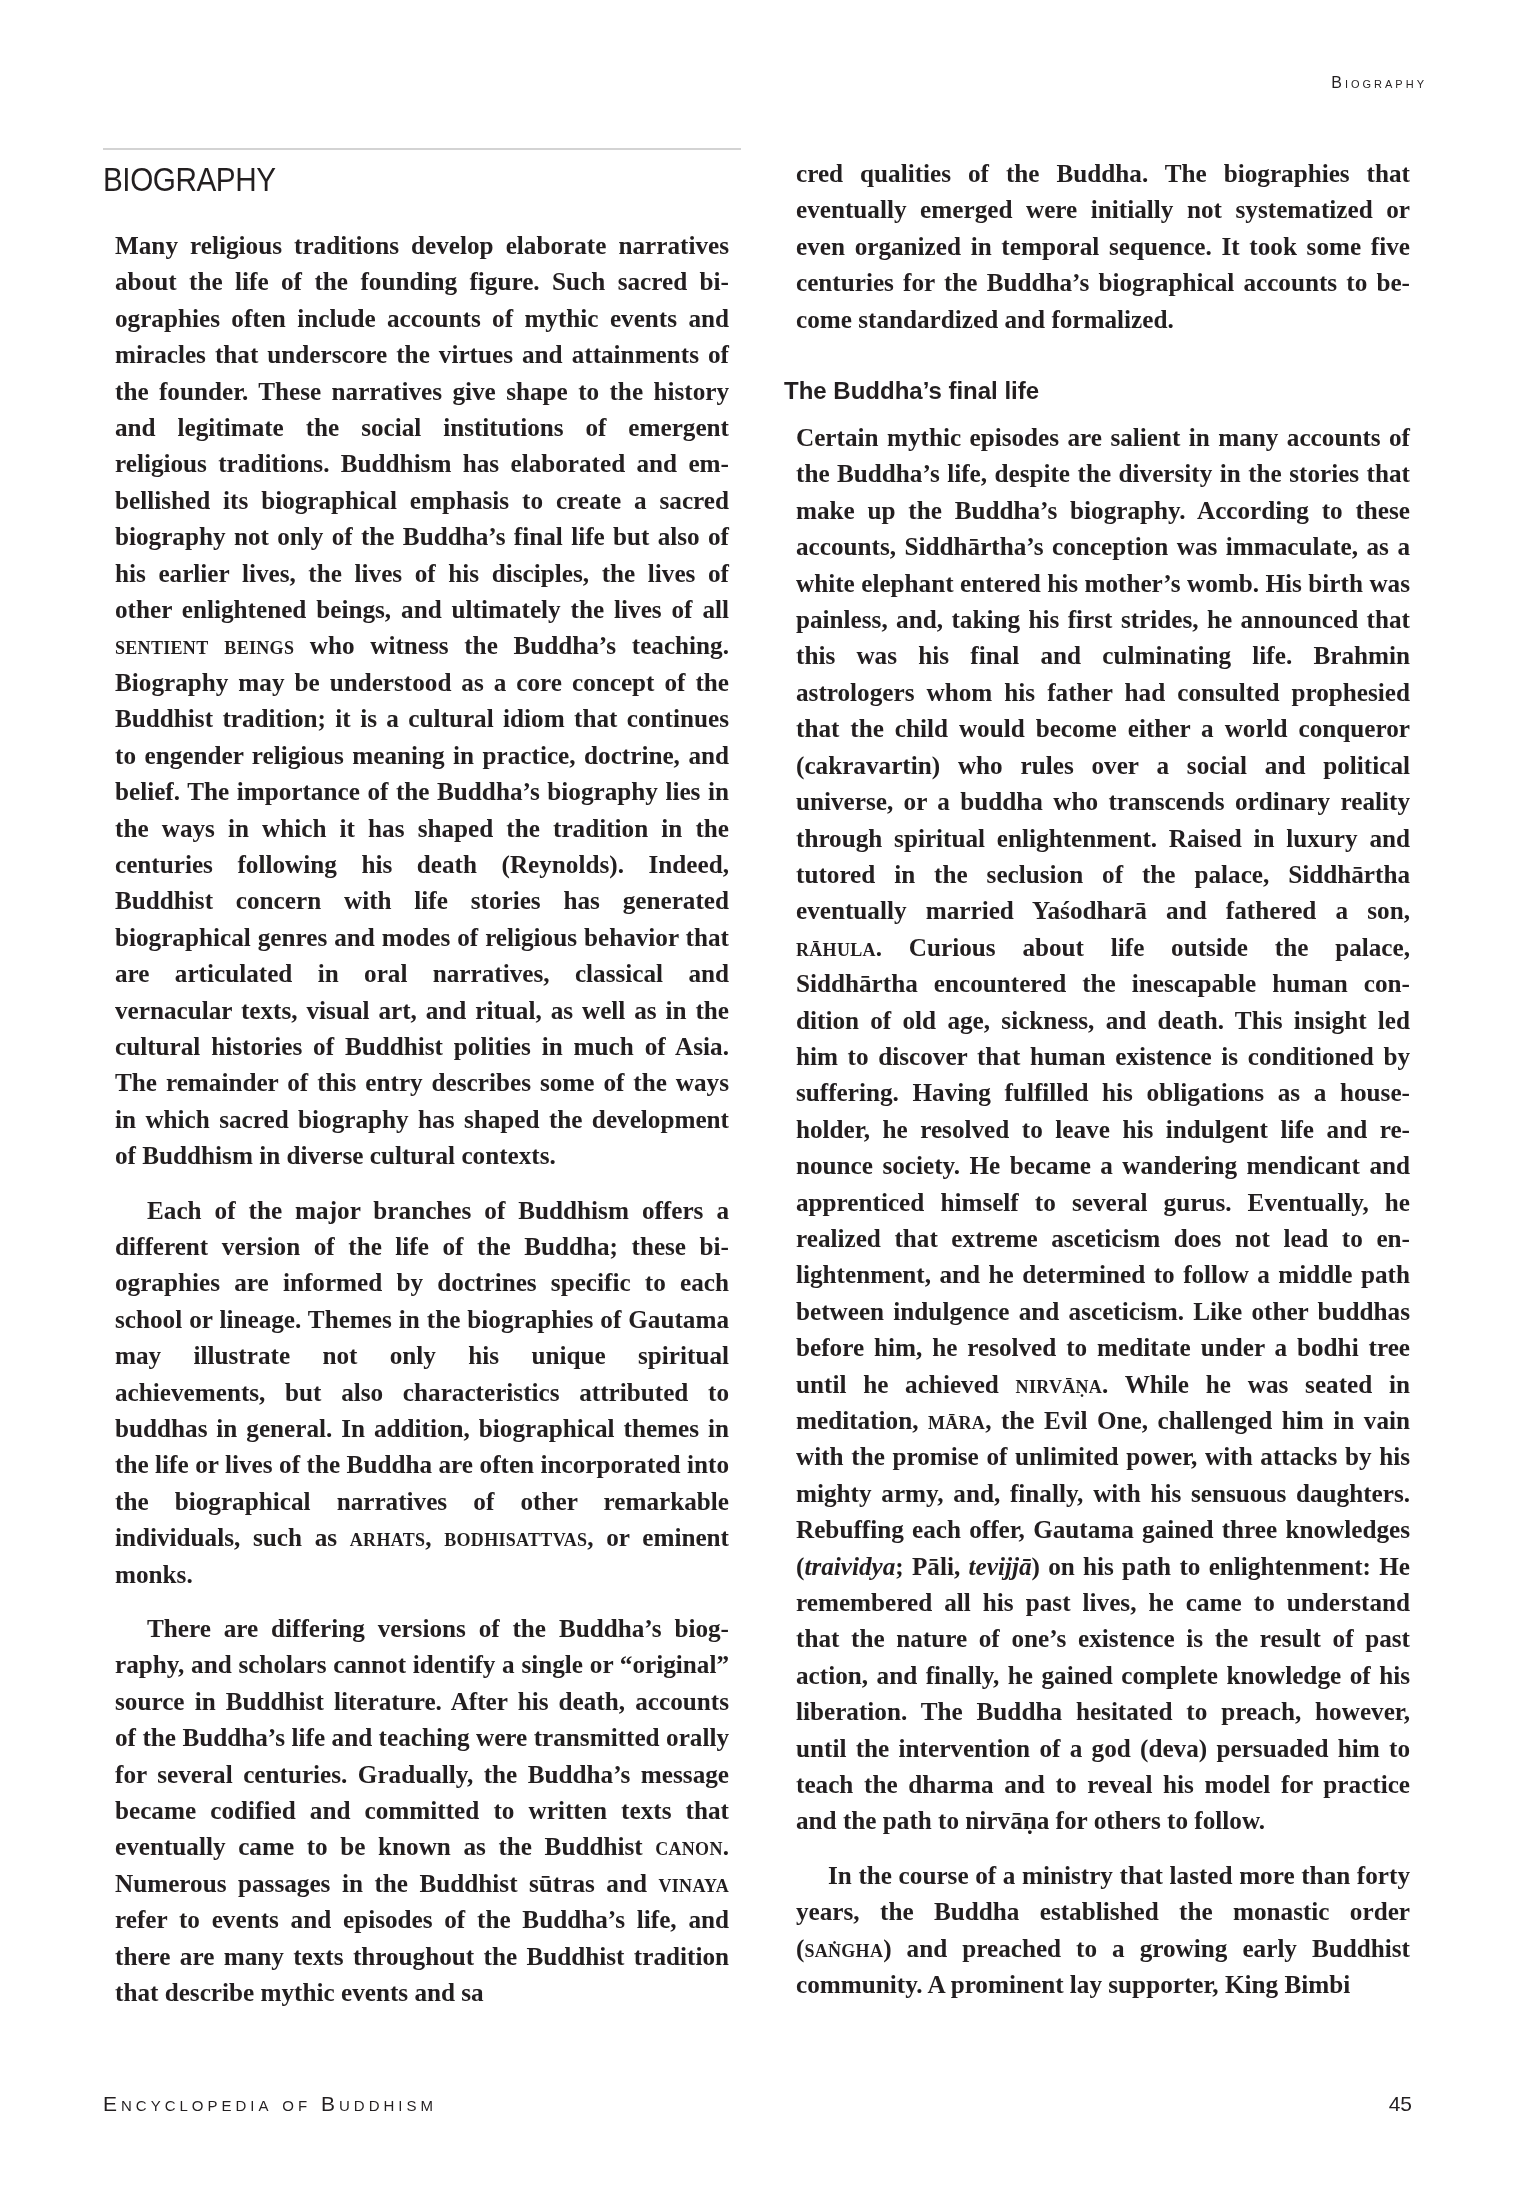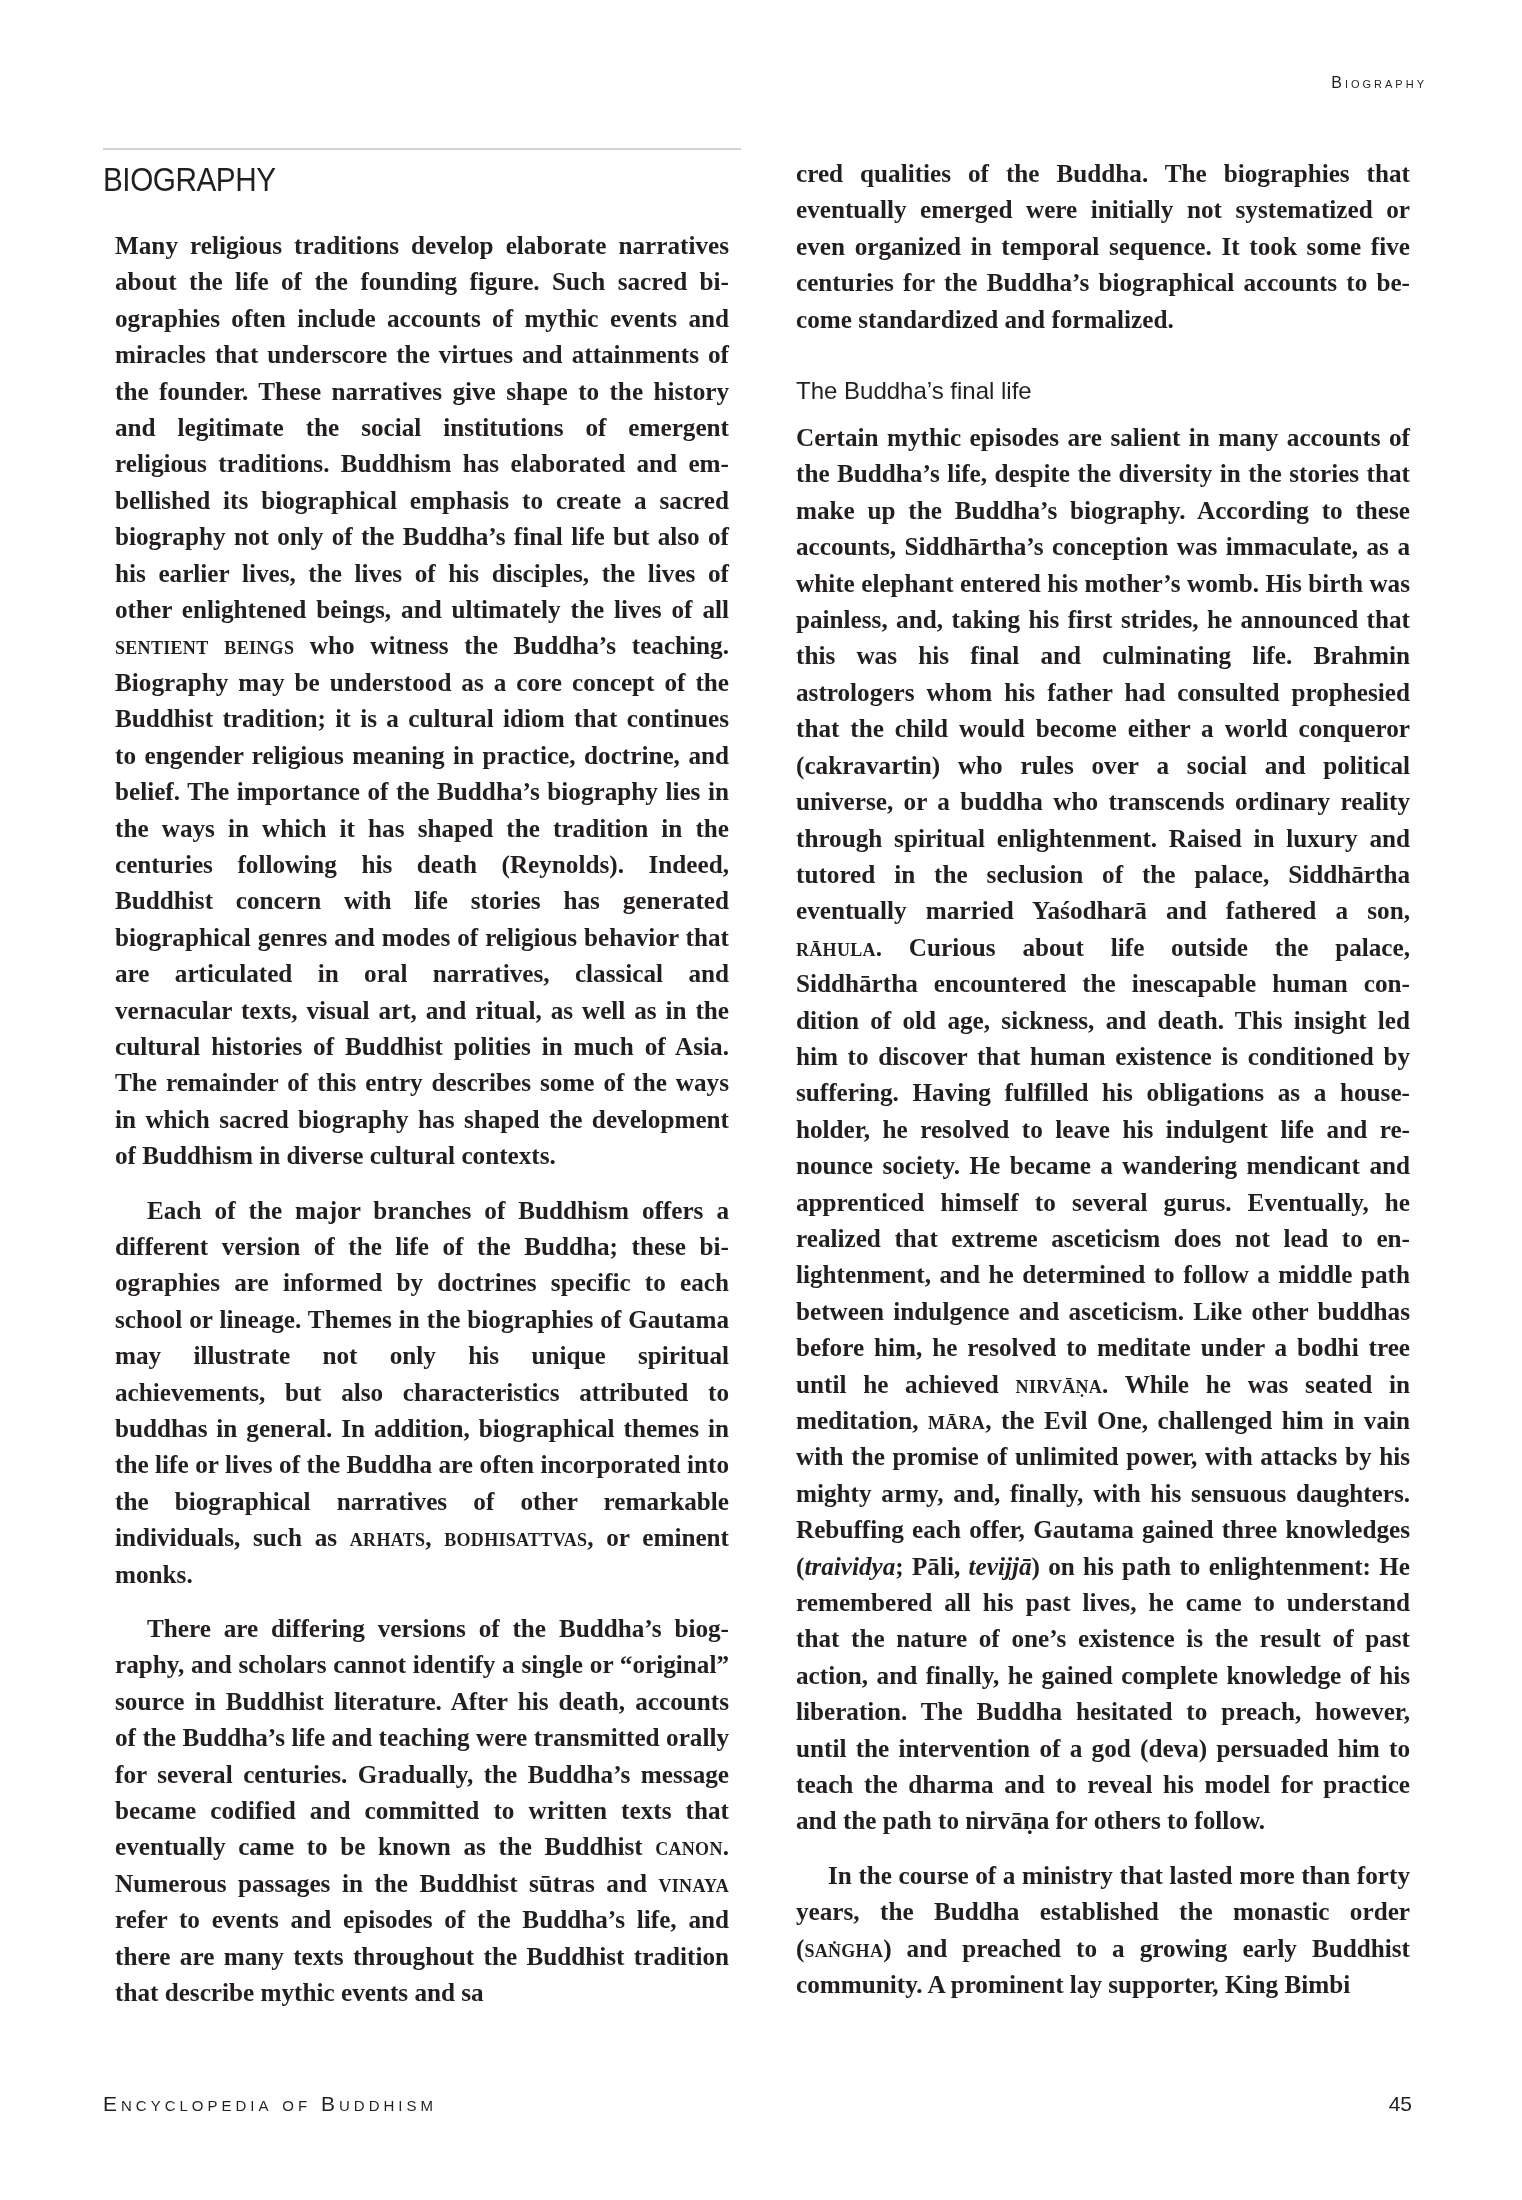--- a/index.html
+++ b/index.html
@@ -18,22 +18,22 @@
   .col-right { left: 784px; top: 144px; }
   .rule { height: 2px; background: #d3d3d3; margin-bottom: 10px; }
   .entry-title {
     font-family: "Liberation Sans", sans-serif; font-size: 33px; line-height: 40px;
     font-weight: normal; letter-spacing: -0.5px; margin: 0 0 28px 0; transform: scaleX(0.9); transform-origin: left;
   }
   p { margin: 12px; font-weight: bold; }
   p.indent { text-indent: 32px; margin-top: 18px; }
   .sc { font-variant: small-caps; text-transform: lowercase; font-size: 1em; letter-spacing: 0.3px; }
   .section-heading {
-    font-family: "Liberation Sans", sans-serif; font-weight: normal; font-size: 24px;
-    margin: 36px 0 4px 12px; line-height: 34px;
+    font-family: "Liberation Sans", sans-serif; font-weight: bold; font-size: 24px;
+    margin: 36px 0 4px 0; line-height: 34px;
   }
   .footer-title {
     position: absolute; bottom: 84px; left: 103px;
     font-family: "Liberation Sans", sans-serif; font-size: 21px; letter-spacing: 4px;
     font-variant: small-caps;
   }
   .page-number {
     position: absolute; bottom: 84px; right: 110px;
     font-family: Liberation Sans, sans-serif; font-size: 21px;
   }

